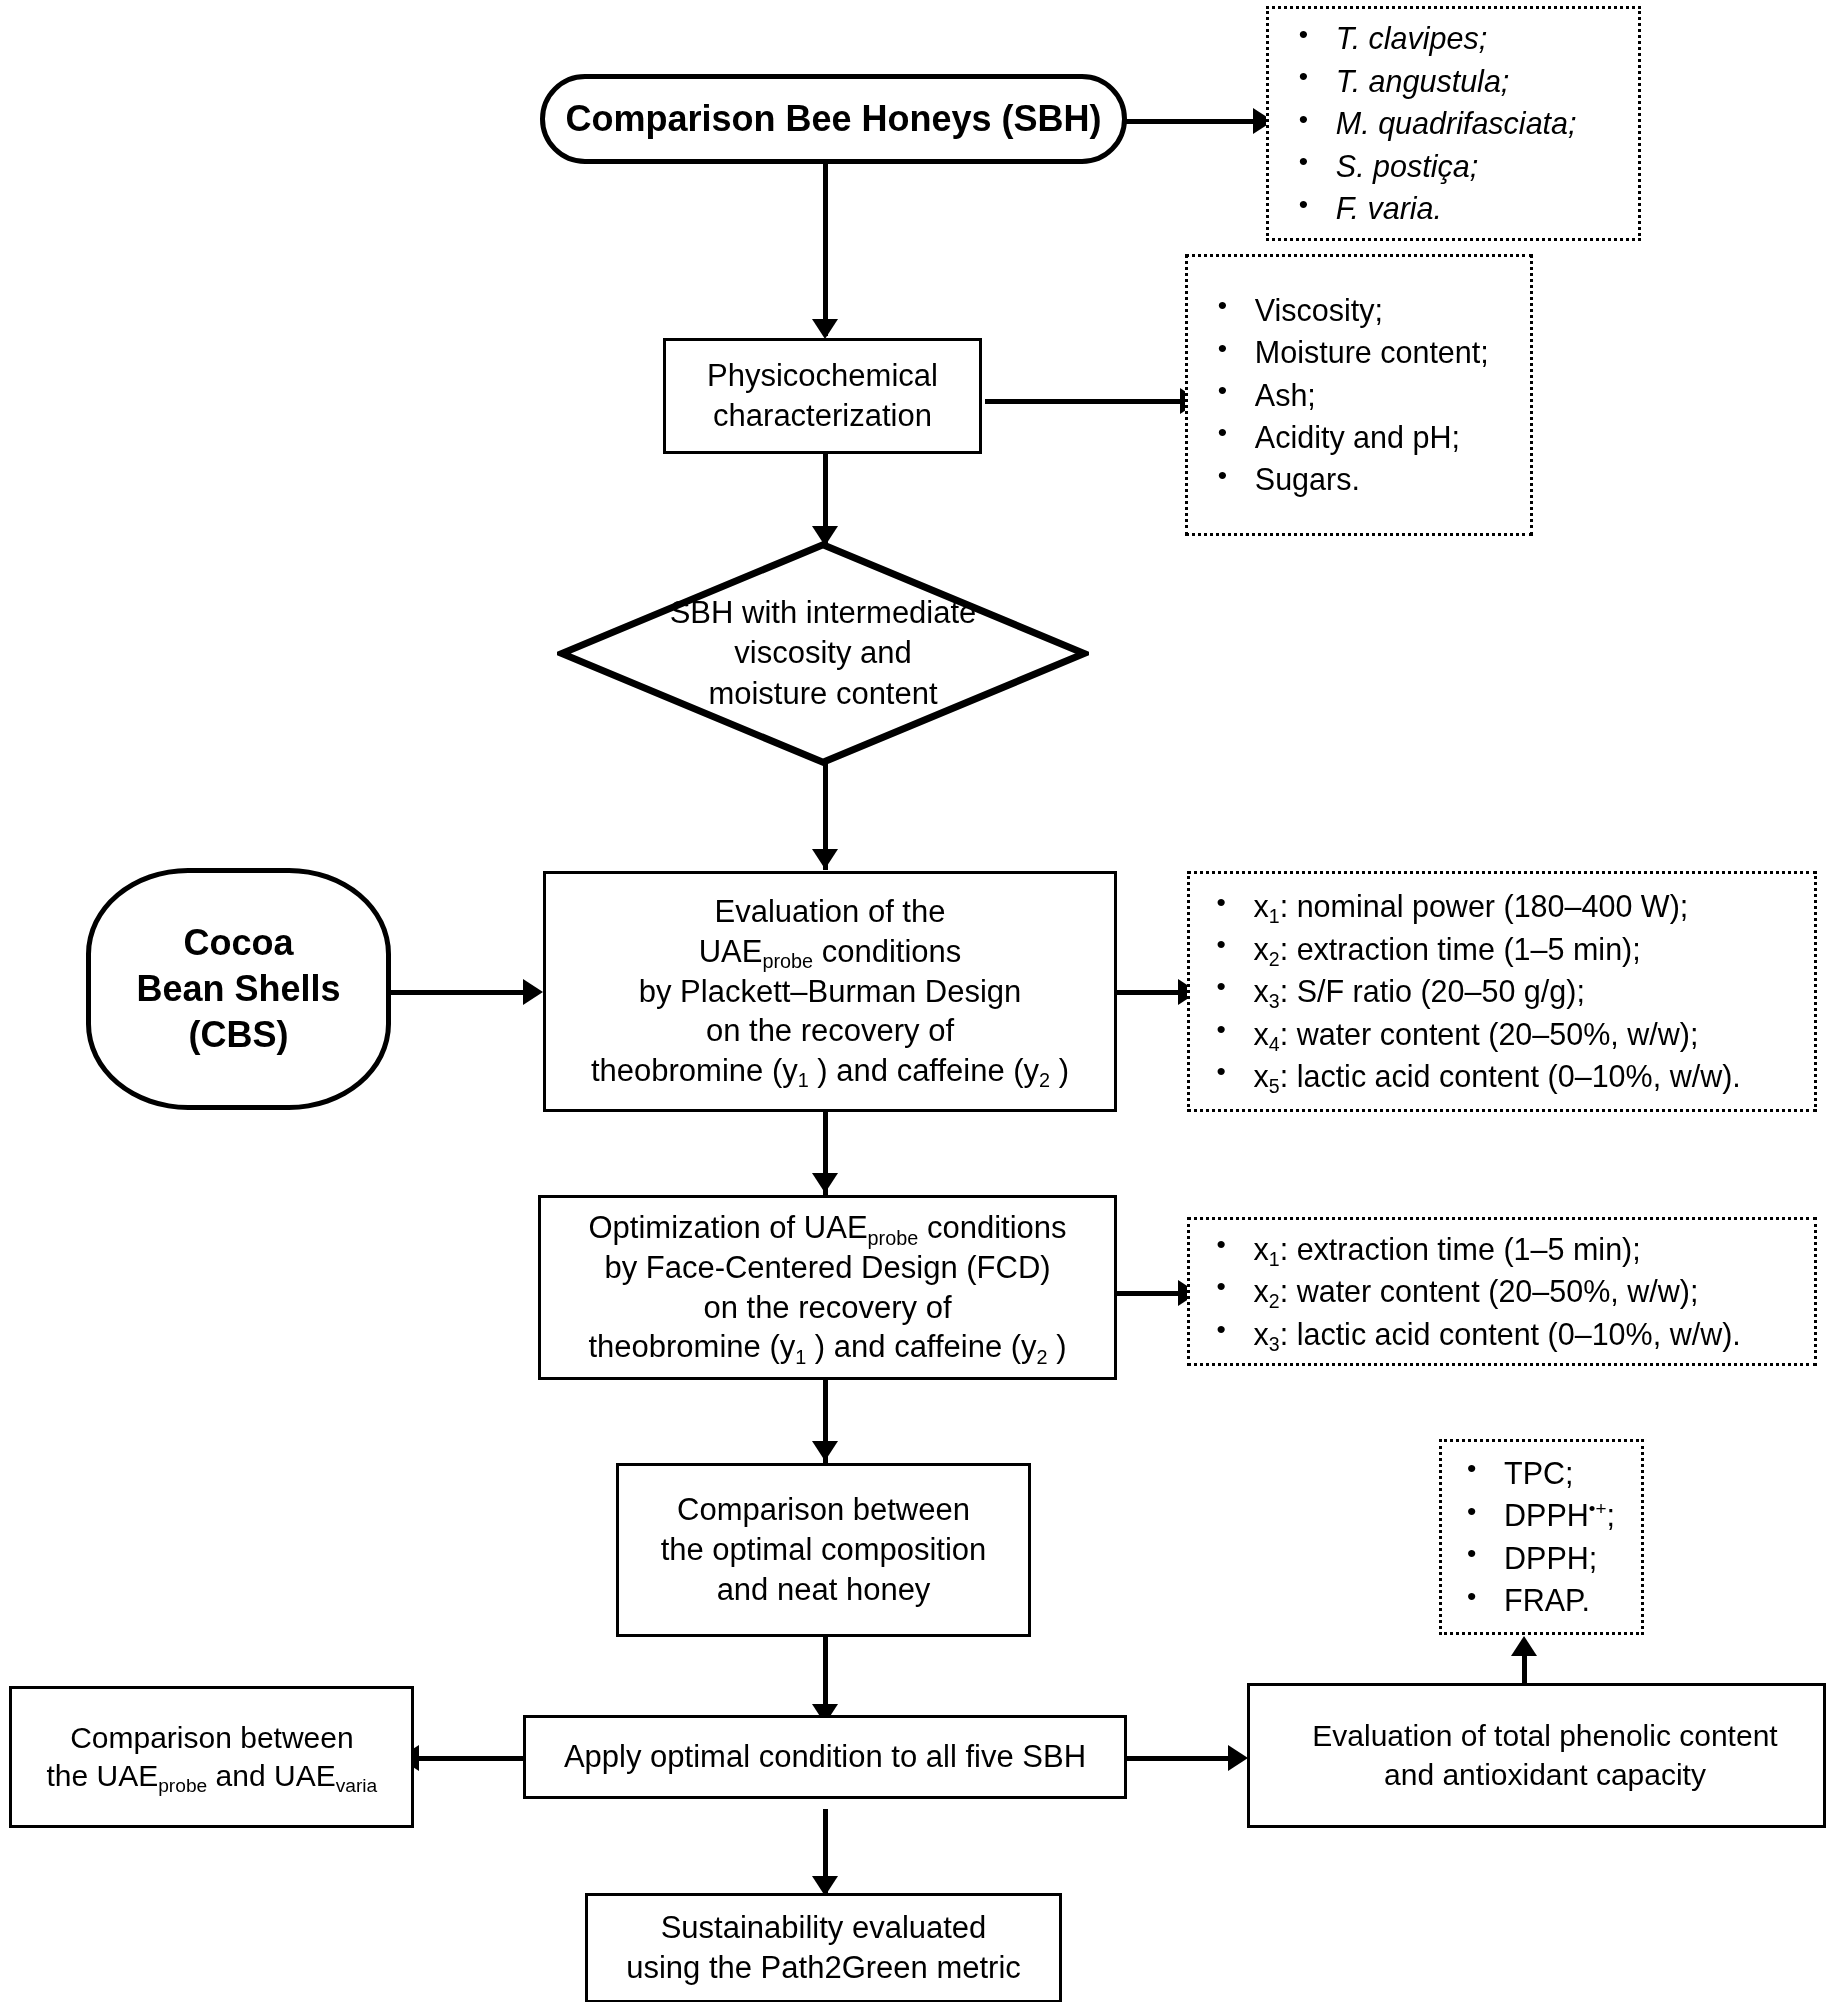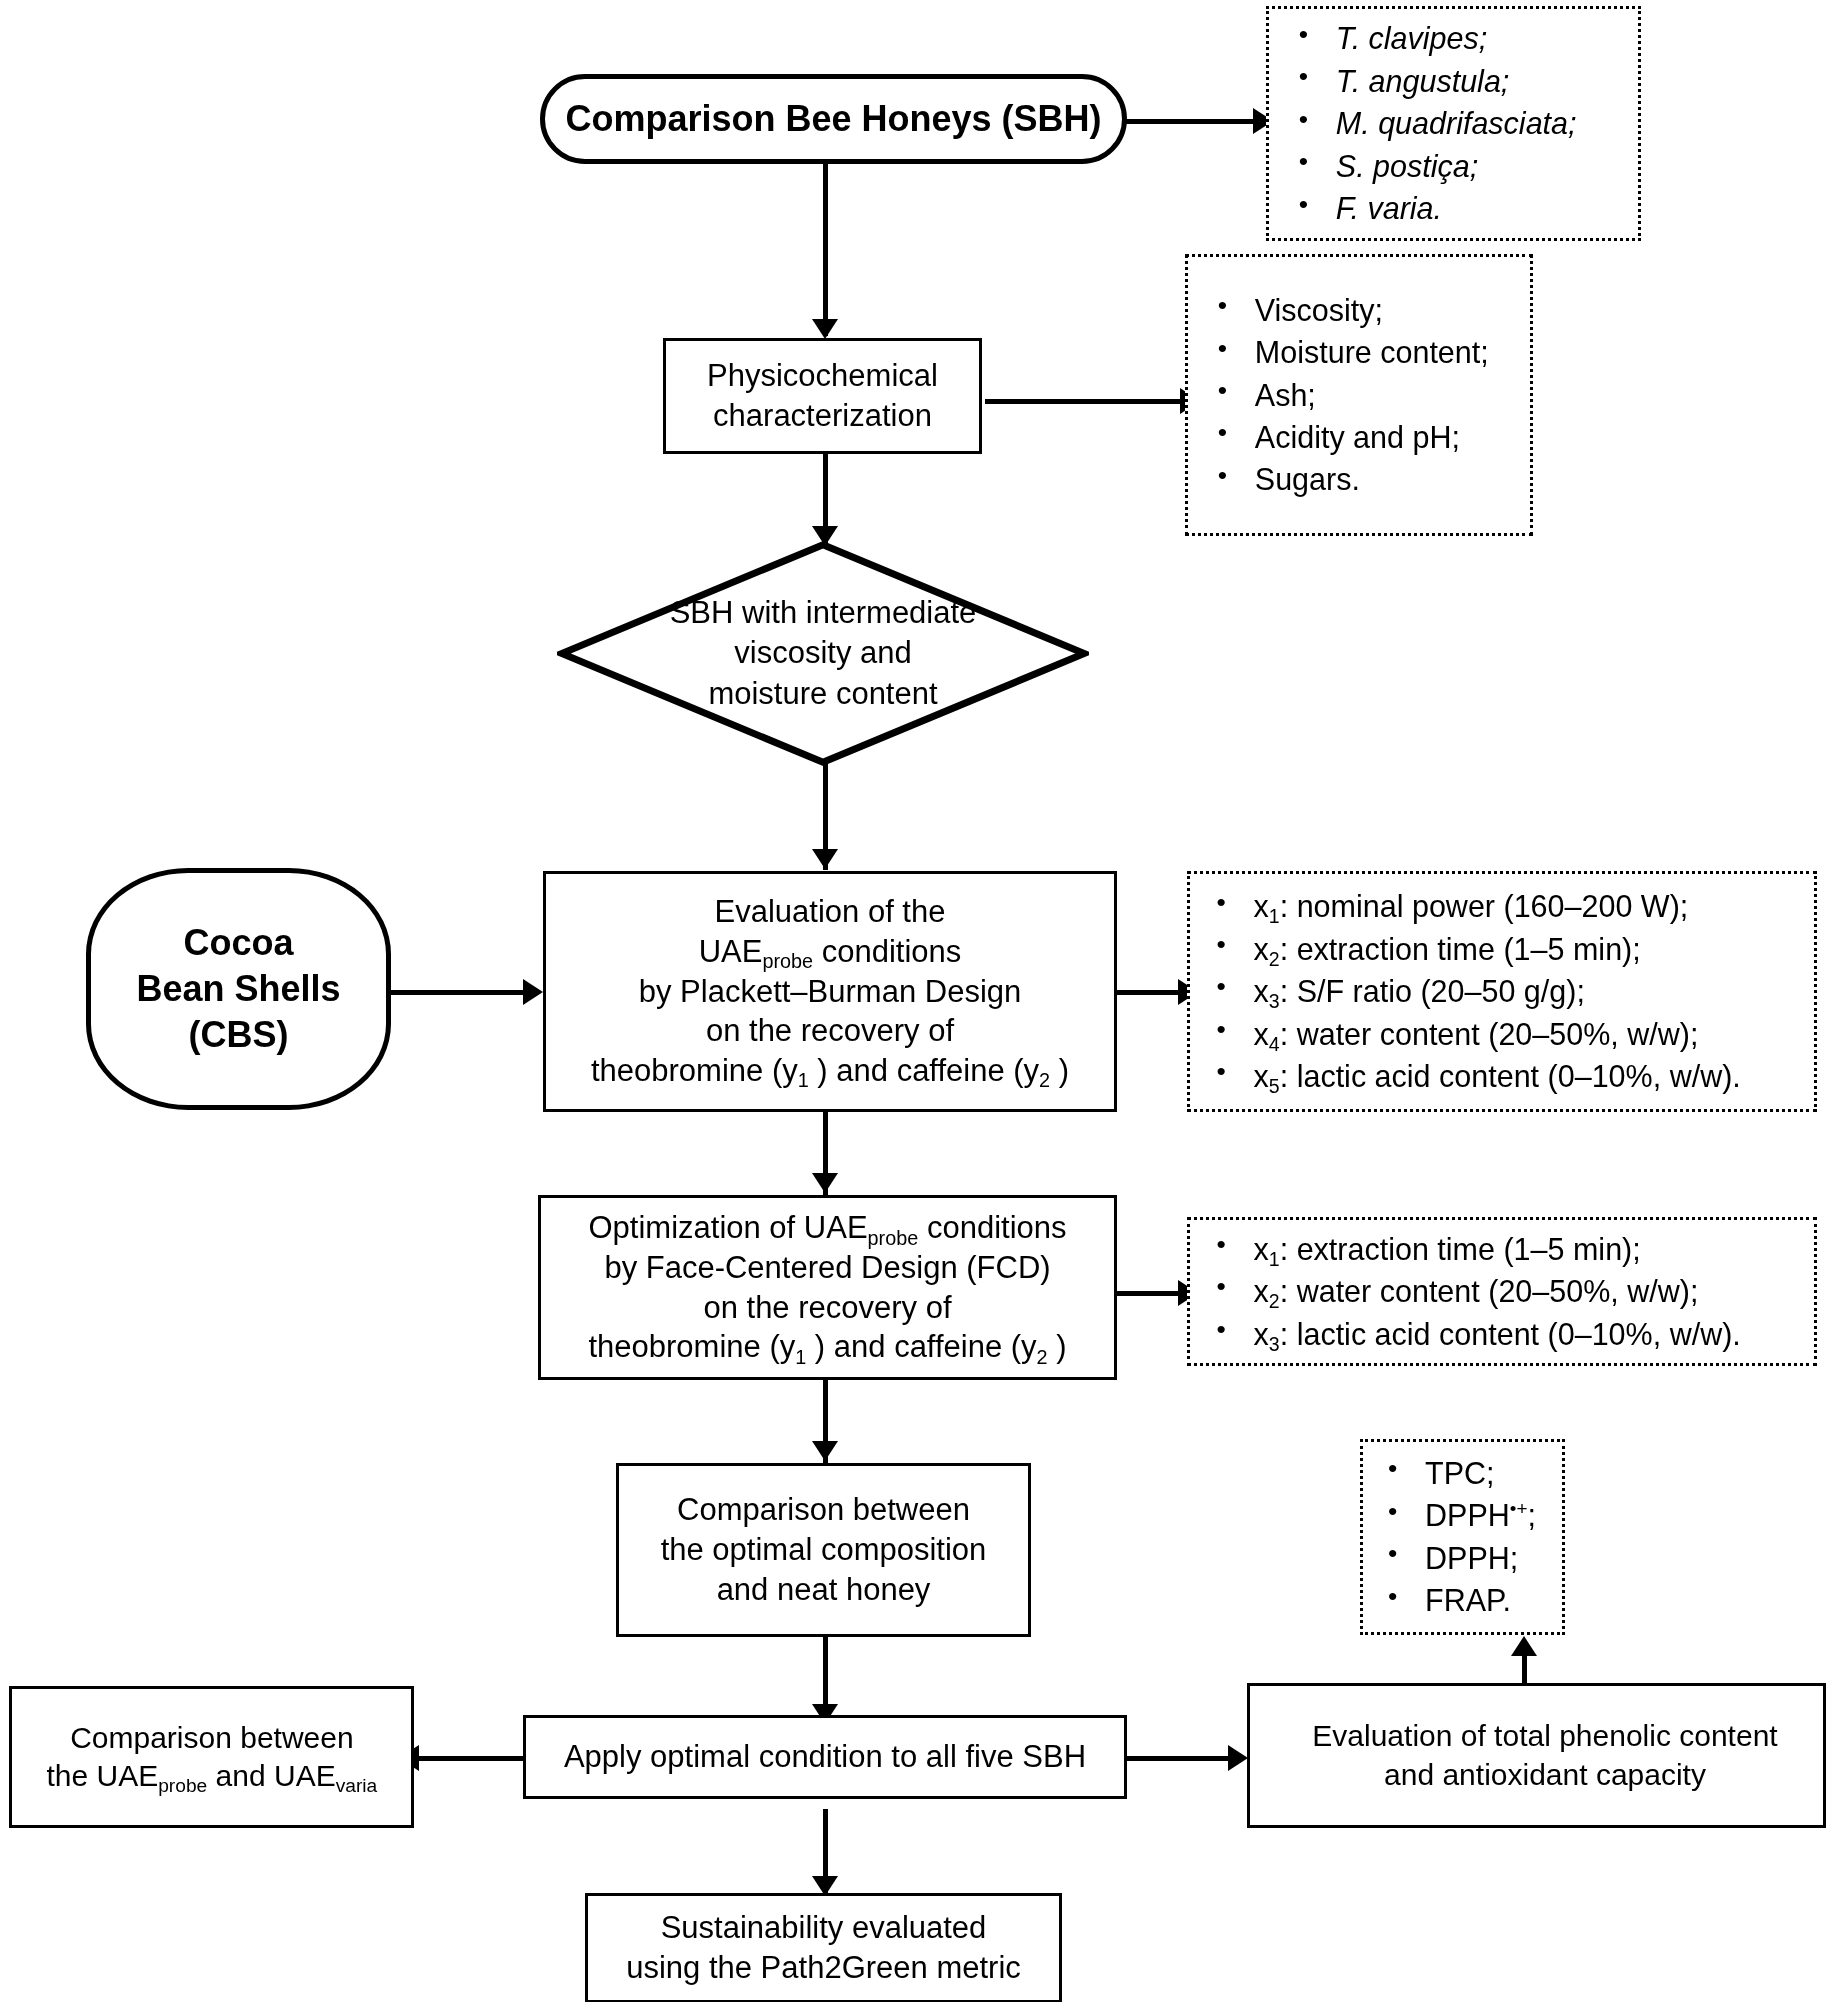--- a/index.html
+++ b/index.html
@@ -225,21 +225,21 @@
     </span>
     <span>by Plackett–Burman  Design</span>
     <span>on the recovery of</span>
     <span>
       <span>theobromine (y</span><sub>1</sub><span> ) and caffeine (y</span><sub>2</sub><span> )</span>
     </span>
   </div>
 
   <div class="node dotted t-list" style="left:1187px; top:871px; width:630px; height:241px; padding:12.5px 7.8px;">
     <ul class="bullets">
-      <li><span>x</span><sub>1</sub><span>: nominal power (160–200 W);</span></li>
+      <li><span>x</span><sub>1</sub><span>: nominal power (180–400 W);</span></li>
       <li><span>x</span><sub>2</sub><span>: extraction time (1–5 min);</span></li>
       <li><span>x</span><sub>3</sub><span>: S/F ratio (20–50 g/g);</span></li>
       <li><span>x</span><sub>4</sub><span>: water content (20–50%, w/w);</span></li>
       <li><span>x</span><sub>5</sub><span>: lactic acid content (0–10%, w/w).</span></li>
     </ul>
   </div>
 
   <div class="node rect t-body" style="left:538px; top:1195px; width:579px; height:185px; flex-direction:column;">
     <span>
       <span>Optimization of UAE</span><sub>probe</sub><span> conditions</span>
@@ -258,21 +258,21 @@
       <li><span>x</span><sub>3</sub><span>: lactic acid content (0–10%, w/w).</span></li>
     </ul>
   </div>
 
   <div class="node rect t-body" style="left:616px; top:1463px; width:415px; height:174px; flex-direction:column;">
     <span>Comparison between</span>
     <span>the optimal composition</span>
     <span>and neat honey</span>
   </div>
 
-  <div class="node dotted t-list" style="left:1360px; top:1439px; width:205px; height:196px; padding:11px 6.3px;">
+  <div class="node dotted t-list" style="left:1439px; top:1439px; width:205px; height:196px; padding:11px 6.3px;">
     <ul class="bullets">
       <li><span>TPC;</span></li>
       <li><span>DPPH</span><span class="sup">•+</span><span>;</span></li>
       <li><span>DPPH;</span></li>
       <li><span>FRAP.</span></li>
     </ul>
   </div>
 
   <div class="node rect t-bodysm" style="left:9.4px; top:1686px; width:405px; height:142px; flex-direction:column;">
     <span>Comparison between</span>

